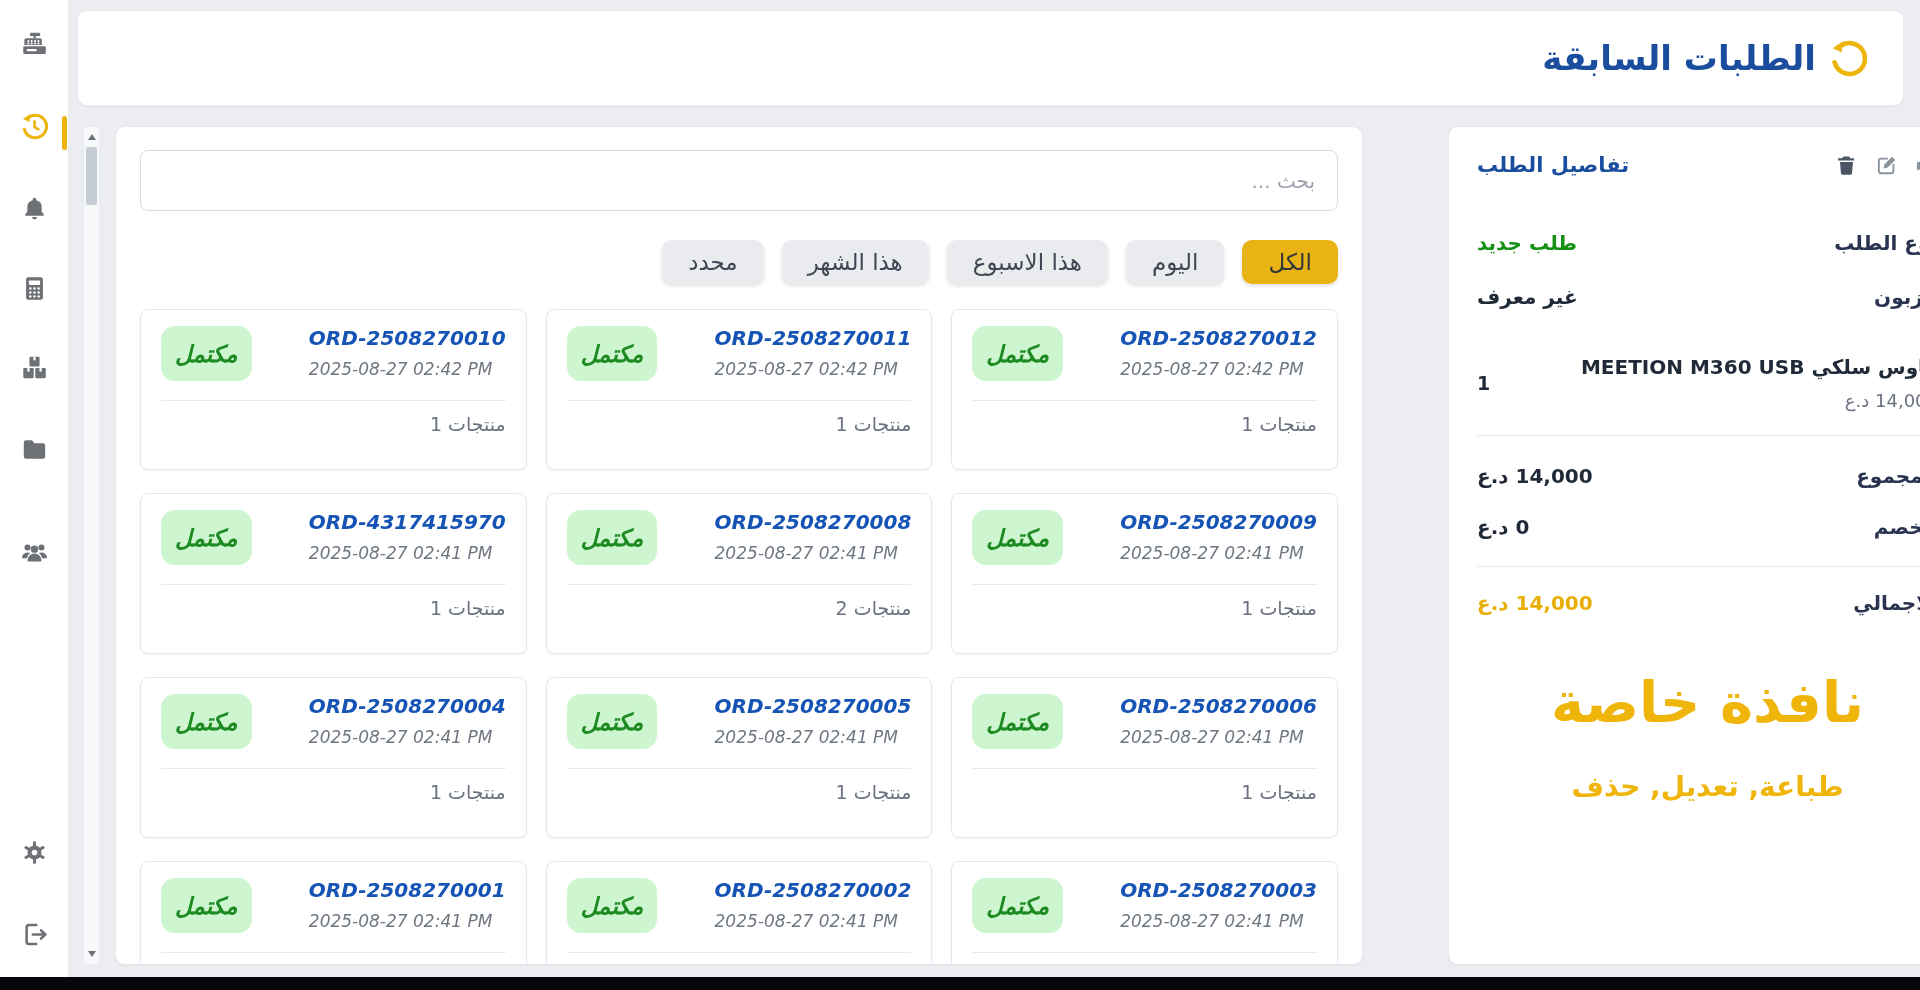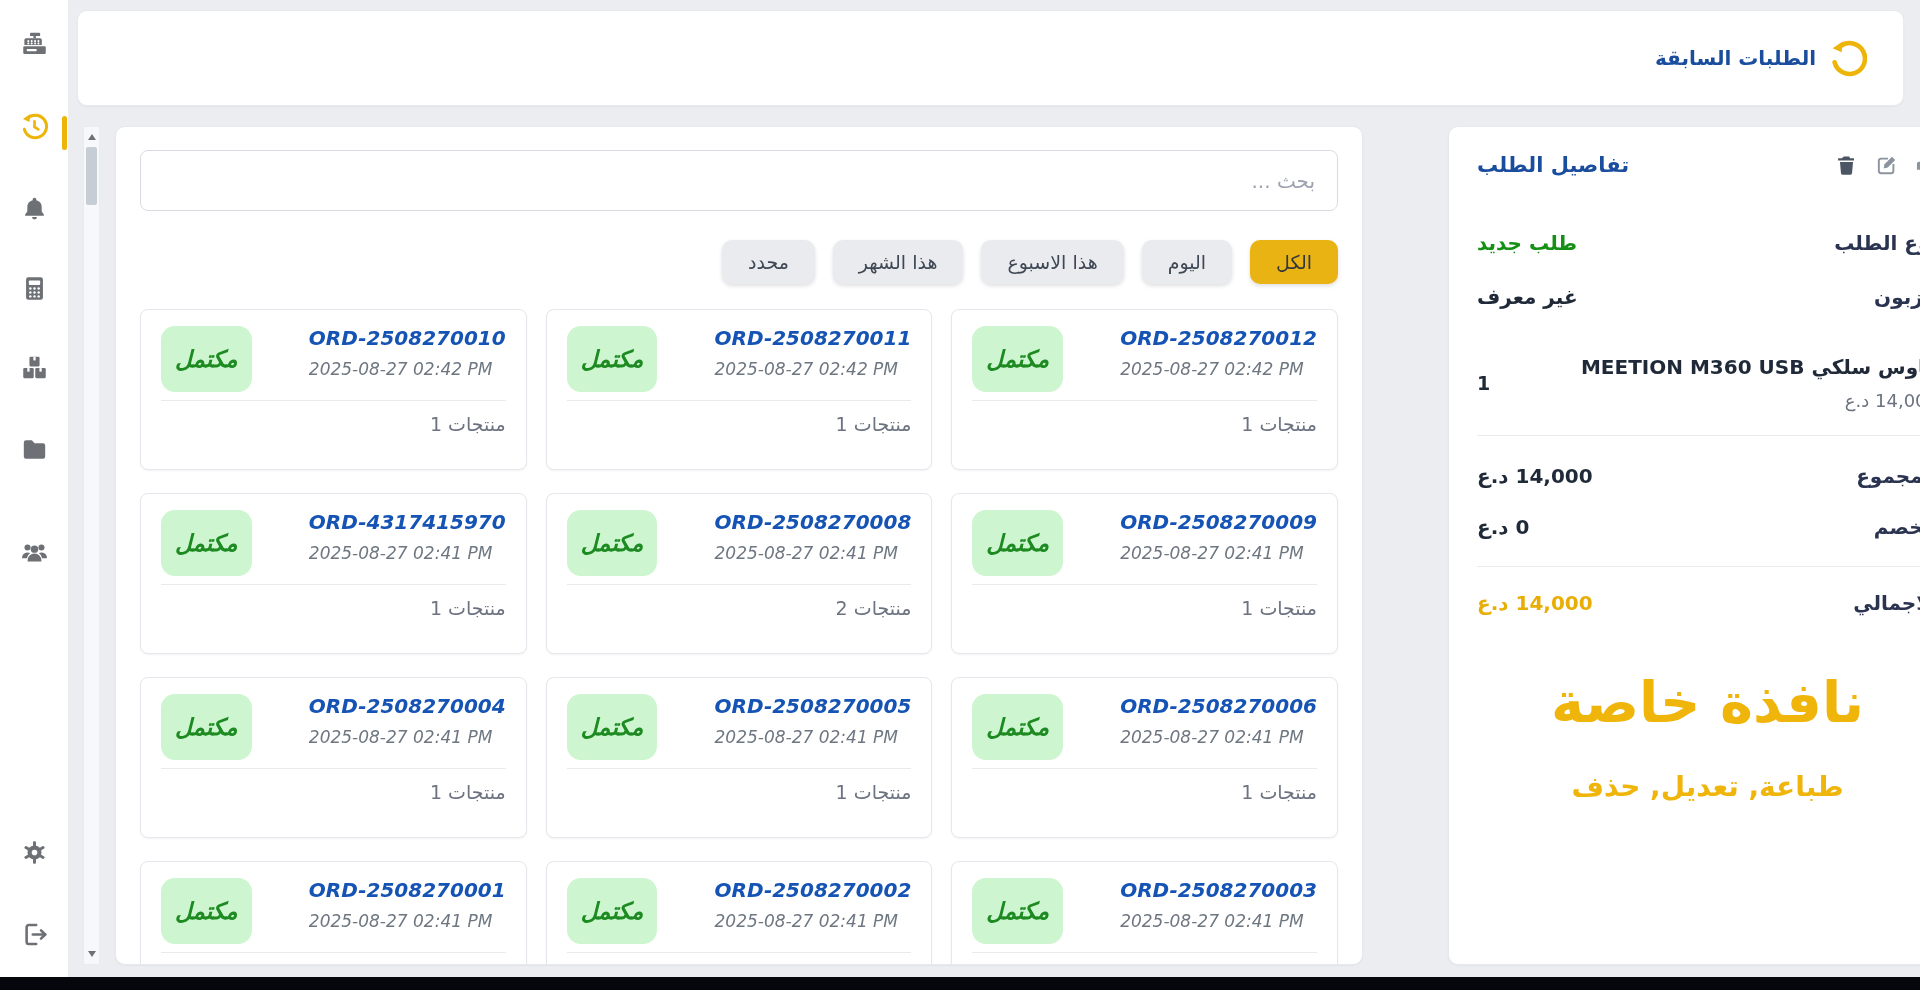--- a/index.html
+++ b/index.html
@@ -15,50 +15,50 @@
   .side-icon.active { color:#edb50a; }
   .active-bar { position:absolute; left:62px; top:116px; width:5px; height:34px; background:#edb50a; border-radius:3px; }
   
   .header-card {
     position:absolute; left:77px; top:10px; width:1827px; height:96px;
     background:#fff; border:1px solid #e8eaee; border-radius:10px;
     display:flex; align-items:center; padding:0 36px; box-shadow:0 1px 2px rgba(0,0,0,.04);
   }
   .undo-icon { color:#edb50a; margin-left:14px; display:flex; }
   .undo-icon svg { width:37px; height:37px; }
-  .page-title { font-size:20px; font-weight:bold; color:#1a4d9e; }
+  .page-title { font-size:34px; font-weight:bold; color:#1a4d9e; }
   
   .orders-panel {
     position:absolute; left:115px; top:126px; width:1248px; height:839px;
     background:#fff; border:1px solid #e6e8ee; border-radius:10px;
     padding:23px 24px; overflow:hidden; box-shadow:0 1px 2px rgba(0,0,0,.04);
   }
   .search-input {
     width:100%; height:61px; border:1px solid #d8dce2; border-radius:8px;
     font-size:20px; color:#374151; padding:0 22px; background:#fff; outline:none;
     font-family:inherit;
   }
   .search-input::placeholder { color:#9ca3af; }
   .filters { margin-top:29px; display:flex; gap:18px; }
   .filter-btn {
     height:44px; padding:0 26px; border-radius:10px; border:none;
-    background:#e9ebef; color:#3f4754; font-size:19px; font-family:inherit;
+    background:#e9ebef; color:#3f4754; font-size:23px; font-family:inherit;
     box-shadow:0 2px 4px rgba(0,0,0,.13); cursor:pointer;
   }
   .filter-btn.active { background:#e9b413; color:#33363b; }
   .cards-grid { margin-top:25px; display:grid; grid-template-columns:repeat(3,1fr); gap:23px 19px; }
   .card {
     height:161px; background:#fff; border:1px solid #e4e7ec; border-radius:8px;
     box-shadow:0 1px 2px rgba(0,0,0,.05); padding:16px 20px; cursor:pointer;
   }
   .card-top { display:flex; justify-content:space-between; align-items:flex-start; height:58px;font-style:italic; }
   .ord { font-size:20px; font-weight:bold; color:#1553b5; direction:ltr; cursor:pointer; }
   .odate { font-size:17px; color:#6e7781; direction:ltr; margin-top:9px; }
   .badge {
-    min-width:88px; height:66px; background:#cdf6d0; color:#1d8a22;
+    min-width:88px; height:55px; background:#cdf6d0; color:#1d8a22;
     font-size:23px; font-weight:bold; border-radius:14px;
     display:flex; align-items:center; justify-content:center; padding:0 14px;
   }
   .card-items {
     margin-top:16px; border-top:1px solid #e8eaed; padding-top:12px;
     font-size:19px; color:#6b7280; text-align:right; direction:ltr;
   }
   
   .scrollbar {
     position:absolute; left:83px; top:126px; width:17px; height:839px;

